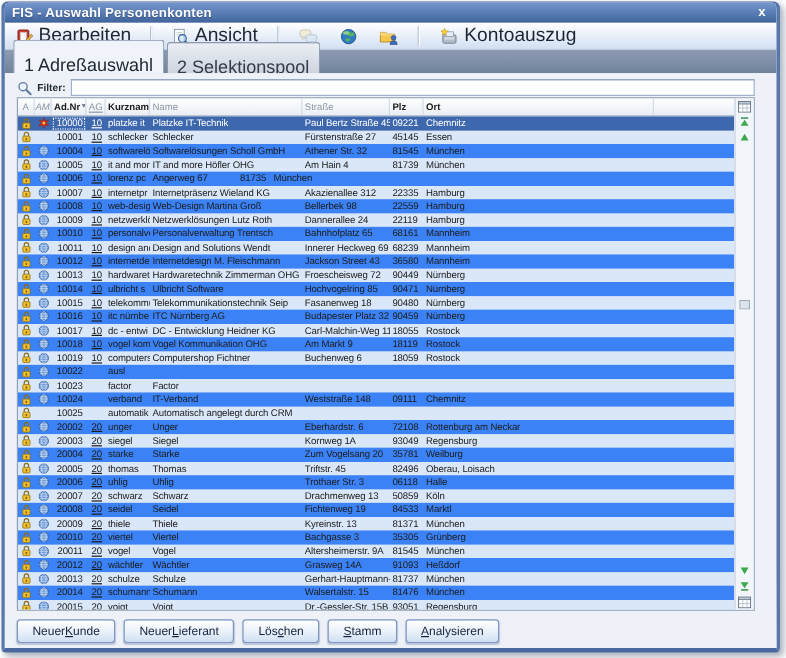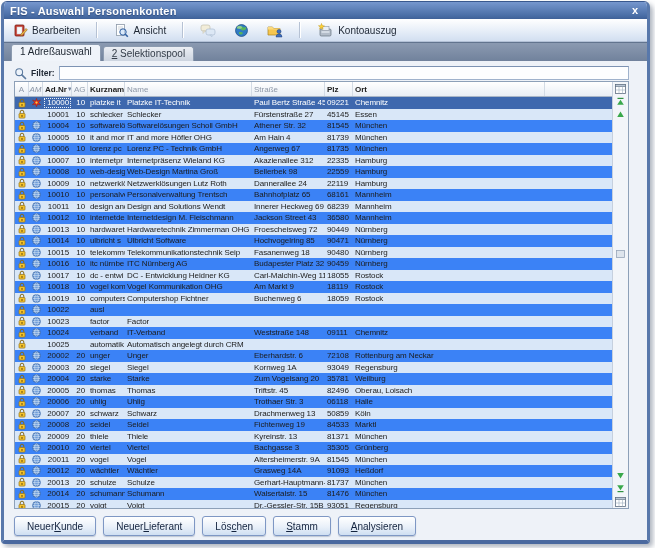--- a/index.html
+++ b/index.html
@@ -34,37 +34,37 @@
   .titlebar .close{
     margin-left:auto;font-size:11px;font-weight:bold;line-height:11px;
     padding:0 3px;cursor:default;color:#fff;
   }
   
   .toolbar{
     height:22px;flex:0 0 22px;
     background:linear-gradient(#ffffff,#dde7f5 75%,#d2dff0);
     border-bottom:1px solid #b3c1d6;
     display:flex;align-items:center;gap:8px;
-    padding:0 4px;font-size:10px;color:#1d2633;
+    padding:0 4px;font-size:16px;color:#1d2633;
   }
   .tbtn{display:flex;align-items:center;gap:4px;padding:1px 5px;border-radius:2px;white-space:nowrap;}
   .tsep{width:1px;height:16px;background:#b6c2d4;border-right:1px solid #ffffff;margin:0 3px;}
   .tbtn svg{display:block;}
   
   .tabstrip{
     height:18px;flex:0 0 18px;
     background:linear-gradient(#8b9ab1,#71829c);
     border-top:1px solid #62748e;
     display:flex;align-items:flex-end;padding:0 0 0 7px;
   }
   .tab{
-    font-size:10px;color:#1c2530;white-space:nowrap;
+    font-size:15px;color:#1c2530;white-space:nowrap;
     border:1px solid #8c9bb0;border-bottom:none;
     border-radius:3px 3px 0 0;
-    padding:1px 8px 2px 8px;margin-right:2px;margin-top:16px;
+    padding:12px 8px 2px 8px;margin-right:2px;margin-top:16px;
   }
   .tab.active{background:#f0f4fa;height:13px;font-weight:normal;position:relative;top:0;}
   .tab.inactive{background:linear-gradient(#eceff4,#ccd4df);height:11px;color:#333c48;}
   .tab .accel{text-decoration:underline;}
   
   .panel{position:relative;flex:1;background:#eef2f8;}
   
   .filter-row{
     position:absolute;left:10px;top:4px;width:615px;height:16px;
     display:flex;align-items:center;gap:4px;
@@ -101,21 +101,21 @@
     box-sizing:border-box;display:flex;align-items:center;
     padding:0 2px;font-size:8px;color:#1b1b1b;
     overflow:hidden;white-space:nowrap;letter-spacing:-0.1px;
   }
   .grow.selected .gcell{color:#ffffff;}
   .gcell.num{justify-content:flex-end;padding-right:3px;}
   .gcell.focus{outline:1px dotted #e9eff9;outline-offset:-2px;}
   .col-a{width:14px;flex:0 0 14px;justify-content:center;}
   .col-am{width:14px;flex:0 0 14px;justify-content:center;font-style:italic;}
   .col-nr{width:29px;flex:0 0 29px;}
-  .col-ag{width:16px;flex:0 0 16px;}
+  .col-ag{width:16px;flex:0 0 16px;text-decoration:underline;}
   .col-kurz{width:37px;flex:0 0 37px;}
   .col-name{width:127px;flex:0 0 127px;}
   .col-str{width:73px;flex:0 0 73px;}
   .col-plz{width:28px;flex:0 0 28px;}
   .col-ort{width:192px;flex:0 0 192px;}
   .col-fill{flex:1;border-right:none;}
   
   .nav-strip{
     width:15px;flex:0 0 15px;position:relative;
     background:#f2f5f9;border-left:1px solid #c6d0de;
@@ -363,21 +363,20 @@
     <circle cx="4.5" cy="4.5" r="3.9" fill="#6d9bd8" stroke="#2e5b9e" stroke-width="0.7"></circle>
     <ellipse cx="4.5" cy="4.5" rx="1.9" ry="3.9" fill="none" stroke="#dbe8f7" stroke-width="0.5"></ellipse>
     <line x1="0.8" y1="4.5" x2="8.2" y2="4.5" stroke="#dbe8f7" stroke-width="0.5"></line>
     <line x1="1.4" y1="2.6" x2="7.6" y2="2.6" stroke="#dbe8f7" stroke-width="0.5"></line>
     <line x1="1.4" y1="6.4" x2="7.6" y2="6.4" stroke="#dbe8f7" stroke-width="0.5"></line>
   </svg>
 </div>
               <div class="gcell col-nr num">10006</div>
               <div class="gcell col-ag num">10</div>
               <div class="gcell col-kurz">lorenz pc</div>
-              <div class="gcell col-name">Lorenz PC - Technik GmbH</div>
               <div class="gcell col-str">Angerweg 67</div>
               <div class="gcell col-plz">81735</div>
               <div class="gcell col-ort">München</div>
               <div class="gcell col-fill"></div>
             </div>
             <div class="grow odd">
               <div class="gcell col-a">
   <svg width="8" height="10" viewBox="0 0 8 10">
     <path d="M2.2 4.6V3a1.8 1.8 0 0 1 3.6 0v1.6" fill="none" stroke="#8a6d1a" stroke-width="1"></path>
     <rect x="1" y="4.5" width="6" height="4.6" rx="0.8" fill="#f4c22b" stroke="#94731c" stroke-width="0.7"></rect>

